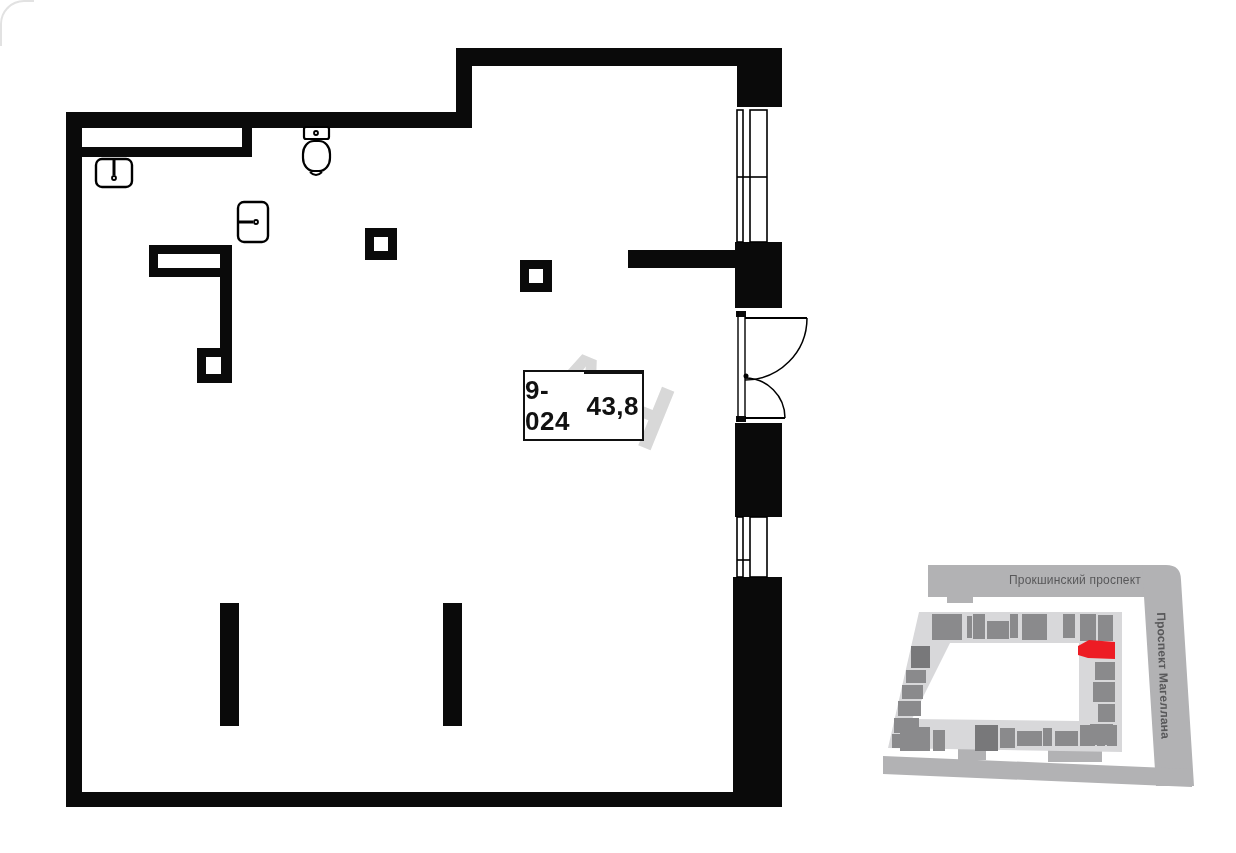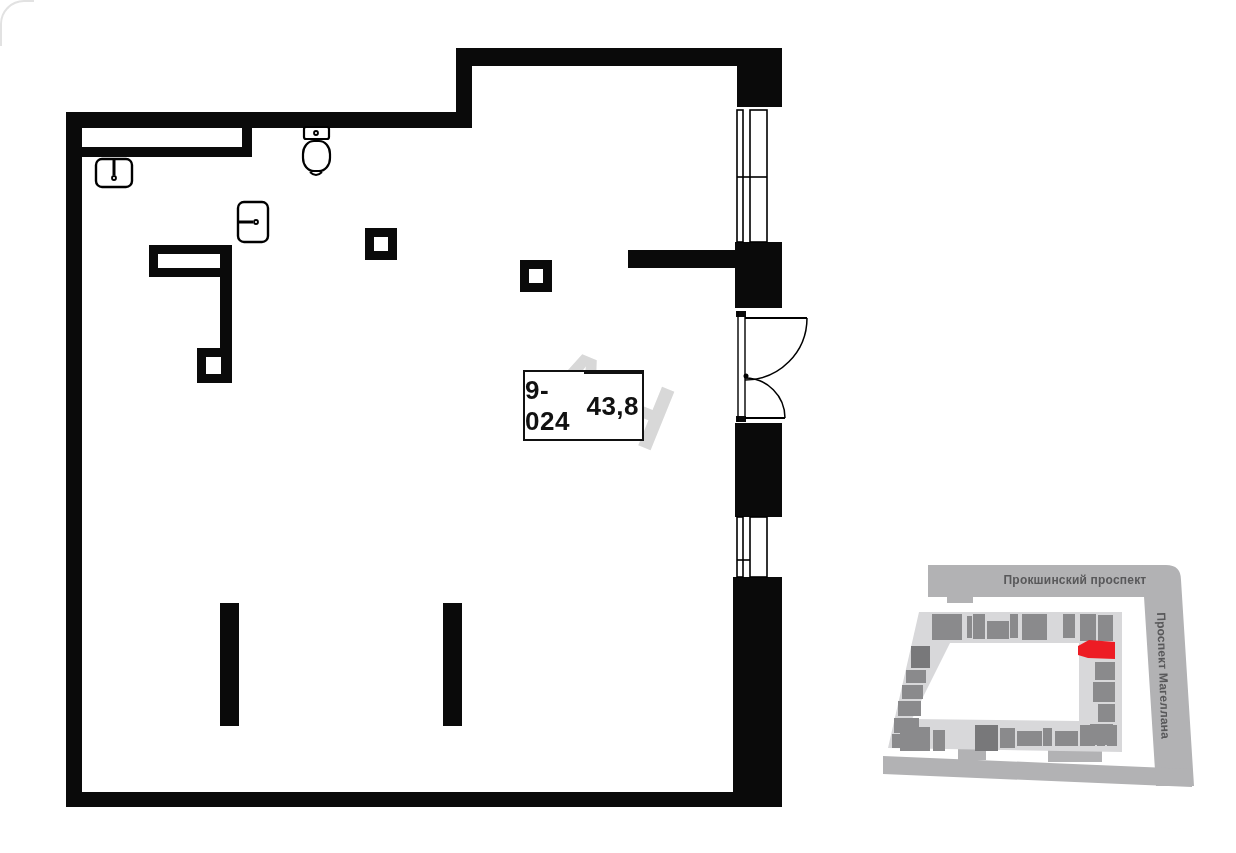--- a/index.html
+++ b/index.html
@@ -11,21 +11,21 @@
   #plan-svg{position:absolute;left:0;top:0;z-index:2;}
   .watermark{position:absolute;left:542px;top:346px;z-index:1;font-size:92px;font-weight:800;
              transform:rotate(22deg);letter-spacing:-2px;user-select:none;}
   .unit-box{position:absolute;left:523px;top:370px;width:117px;height:67px;background:#fff;
             border:2px solid #111;z-index:3;display:flex;flex-direction:row;}
   .unit-row{flex:1;display:flex;align-items:center;justify-content:center;
             font-size:26px;font-weight:700;color:#111;letter-spacing:.5px;}
   .unit-row + .unit-row{border-top:2px solid #111;}
   #map-svg{position:absolute;left:880px;top:558px;width:356px;height:245px;z-index:1;}
   .street-top{position:absolute;left:970px;top:573px;width:210px;text-align:center;
-              font-size:12px;font-weight:700;z-index:2;letter-spacing:.2px;}
+              font-size:12px;font-weight:400;z-index:2;letter-spacing:.2px;}
   .street-right{position:absolute;left:1168px;top:612px;width:170px;font-size:12px;font-weight:700;
                 z-index:2;transform:rotate(88deg);transform-origin:0 0;letter-spacing:.2px;}
 </style>
 </head>
 <body>
 
 <div class="page">
   <div class="corner"></div>
 
   <svg id="plan-svg" width="820" height="853" viewBox="0 0 820 853">

